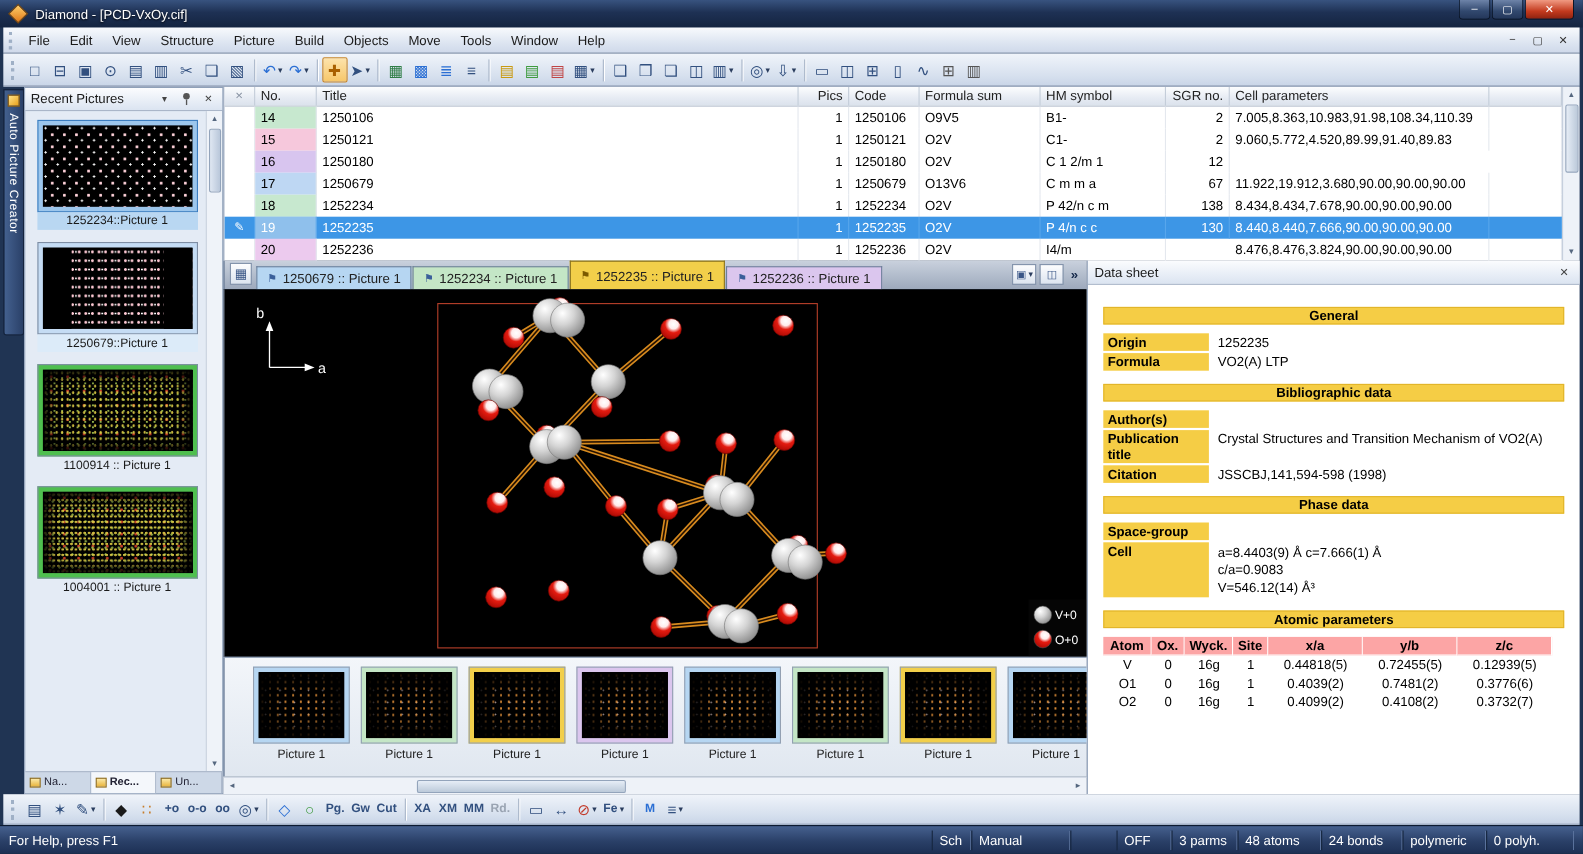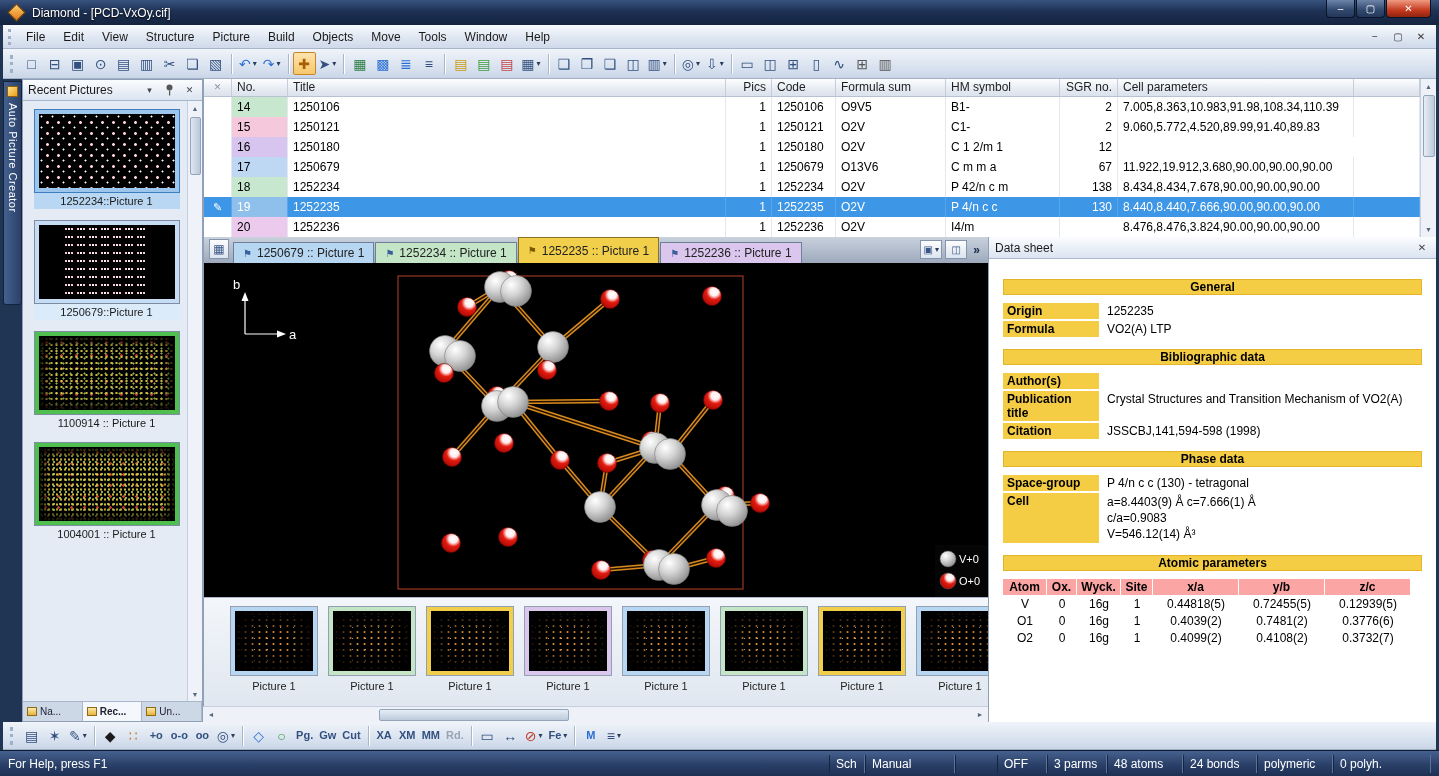--- a/index.html
+++ b/index.html
@@ -713,21 +713,20 @@
           <div class="ds-lab">Publication title</div>
           <div class="ds-val">Crystal Structures and Transition Mechanism of VO2(A)</div>
         </div>
         <div class="ds-row">
           <div class="ds-lab">Citation</div>
           <div class="ds-val">JSSCBJ,141,594-598 (1998)</div>
         </div>
         <div class="ds-banner">Phase data</div>
         <div class="ds-row">
           <div class="ds-lab">Space-group</div>
-          <div class="ds-val">P 4/n c c (130) - tetragonal</div>
         </div>
         <div class="ds-row">
           <div class="ds-lab">Cell</div>
           <div class="ds-val">
             <span class="ln">a=8.4403(9) Å c=7.666(1) Å</span>
             <span class="ln">c/a=0.9083</span>
             <span class="ln">V=546.12(14) Å³</span>
           </div>
         </div>
         <div class="ds-banner">Atomic parameters</div>
@@ -862,17 +861,17 @@
     <div class="sb-msg">For Help, press F1</div>
     <div id="sb-cells" style="display:flex;">
         <div class="sb-cell" style="width: 36px;">Sch</div>
         <div class="sb-cell" style="width: 90px;">Manual</div>
         <div class="sb-spacer"></div>
         <div class="sb-cell" style="width: 50px;">OFF</div>
         <div class="sb-cell" style="width: 60px;">3 parms</div>
         <div class="sb-cell" style="width: 76px;">48 atoms</div>
         <div class="sb-cell" style="width: 74px;">24 bonds</div>
         <div class="sb-cell" style="width: 76px;">polymeric</div>
-        <div class="sb-cell" style="width: 98px;">0 polyh.</div>
+        <div class="sb-cell" style="width: 80px;">0 polyh.</div>
       </div>
   </div>
 
 </div>
 
 </body></html>

